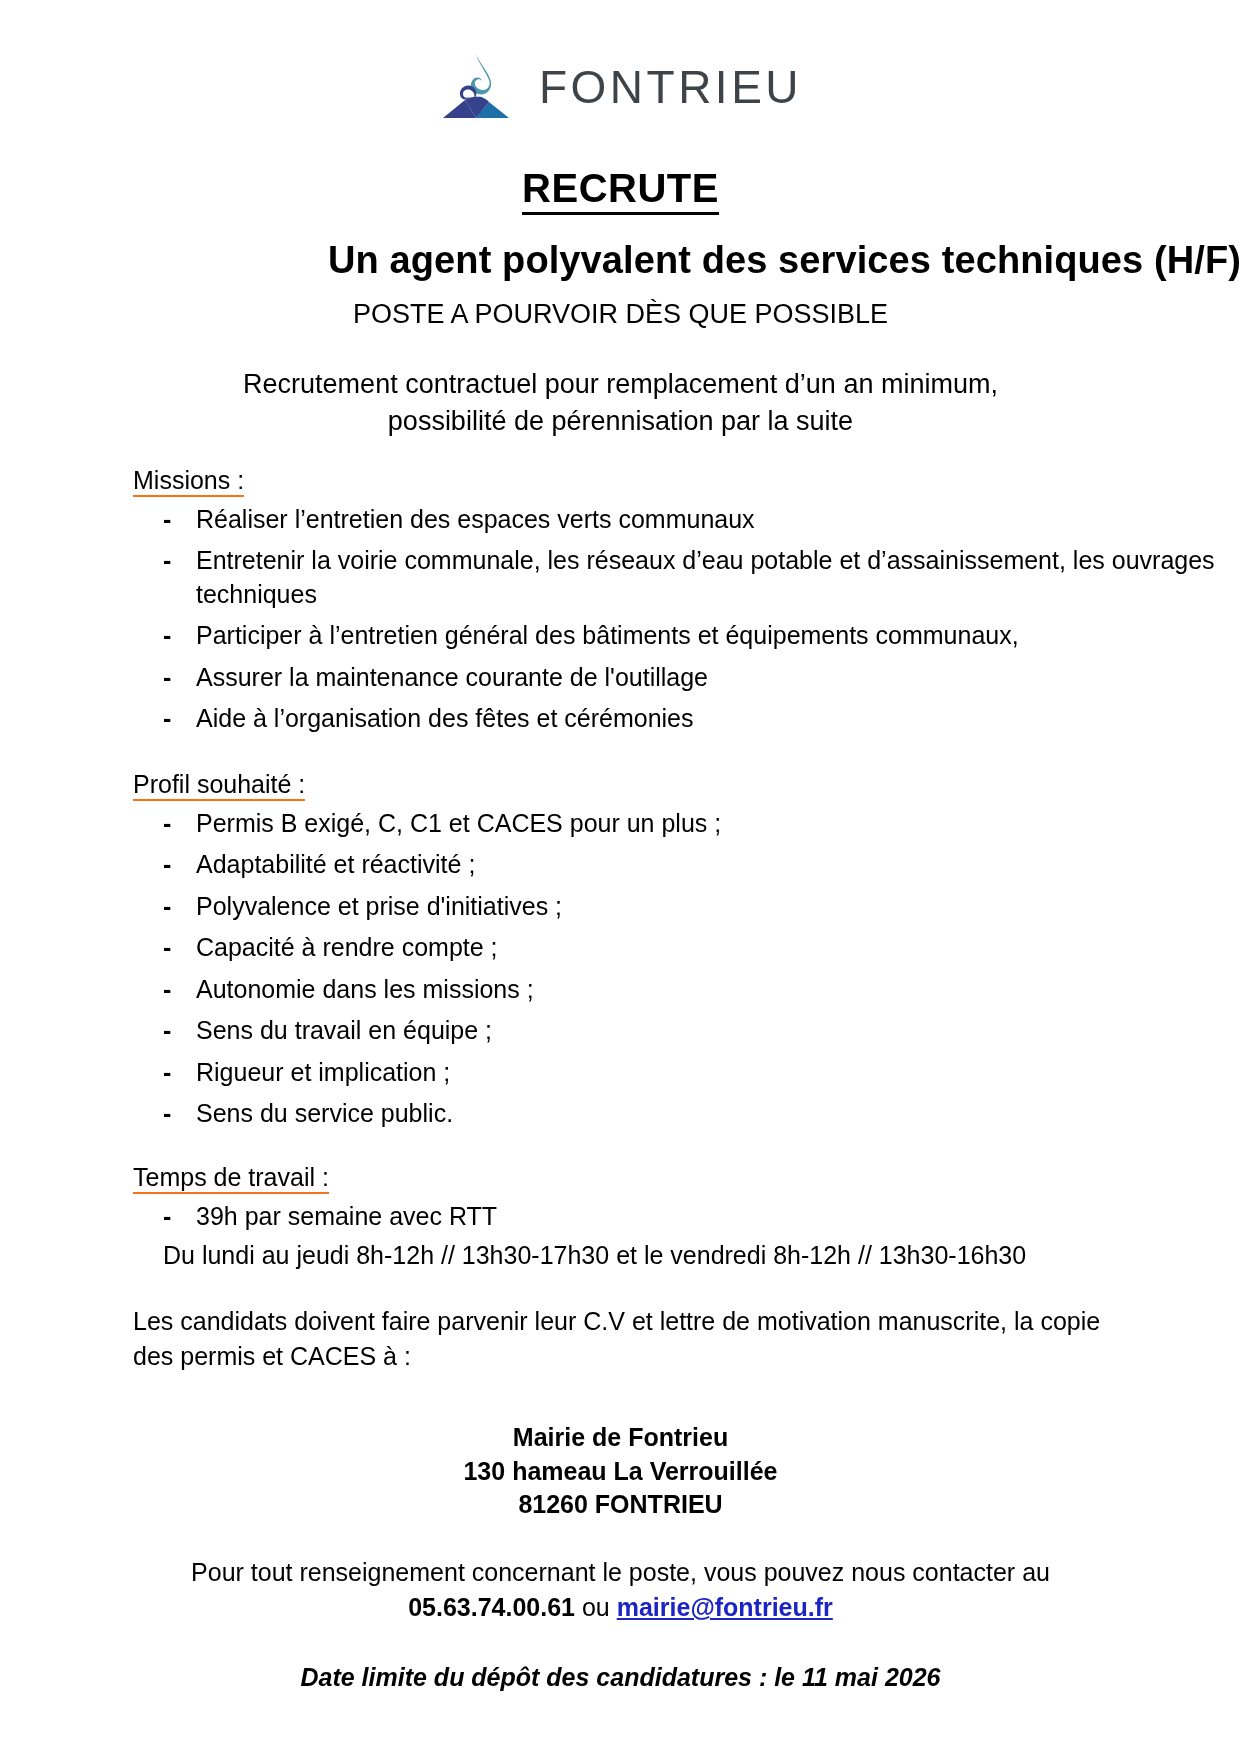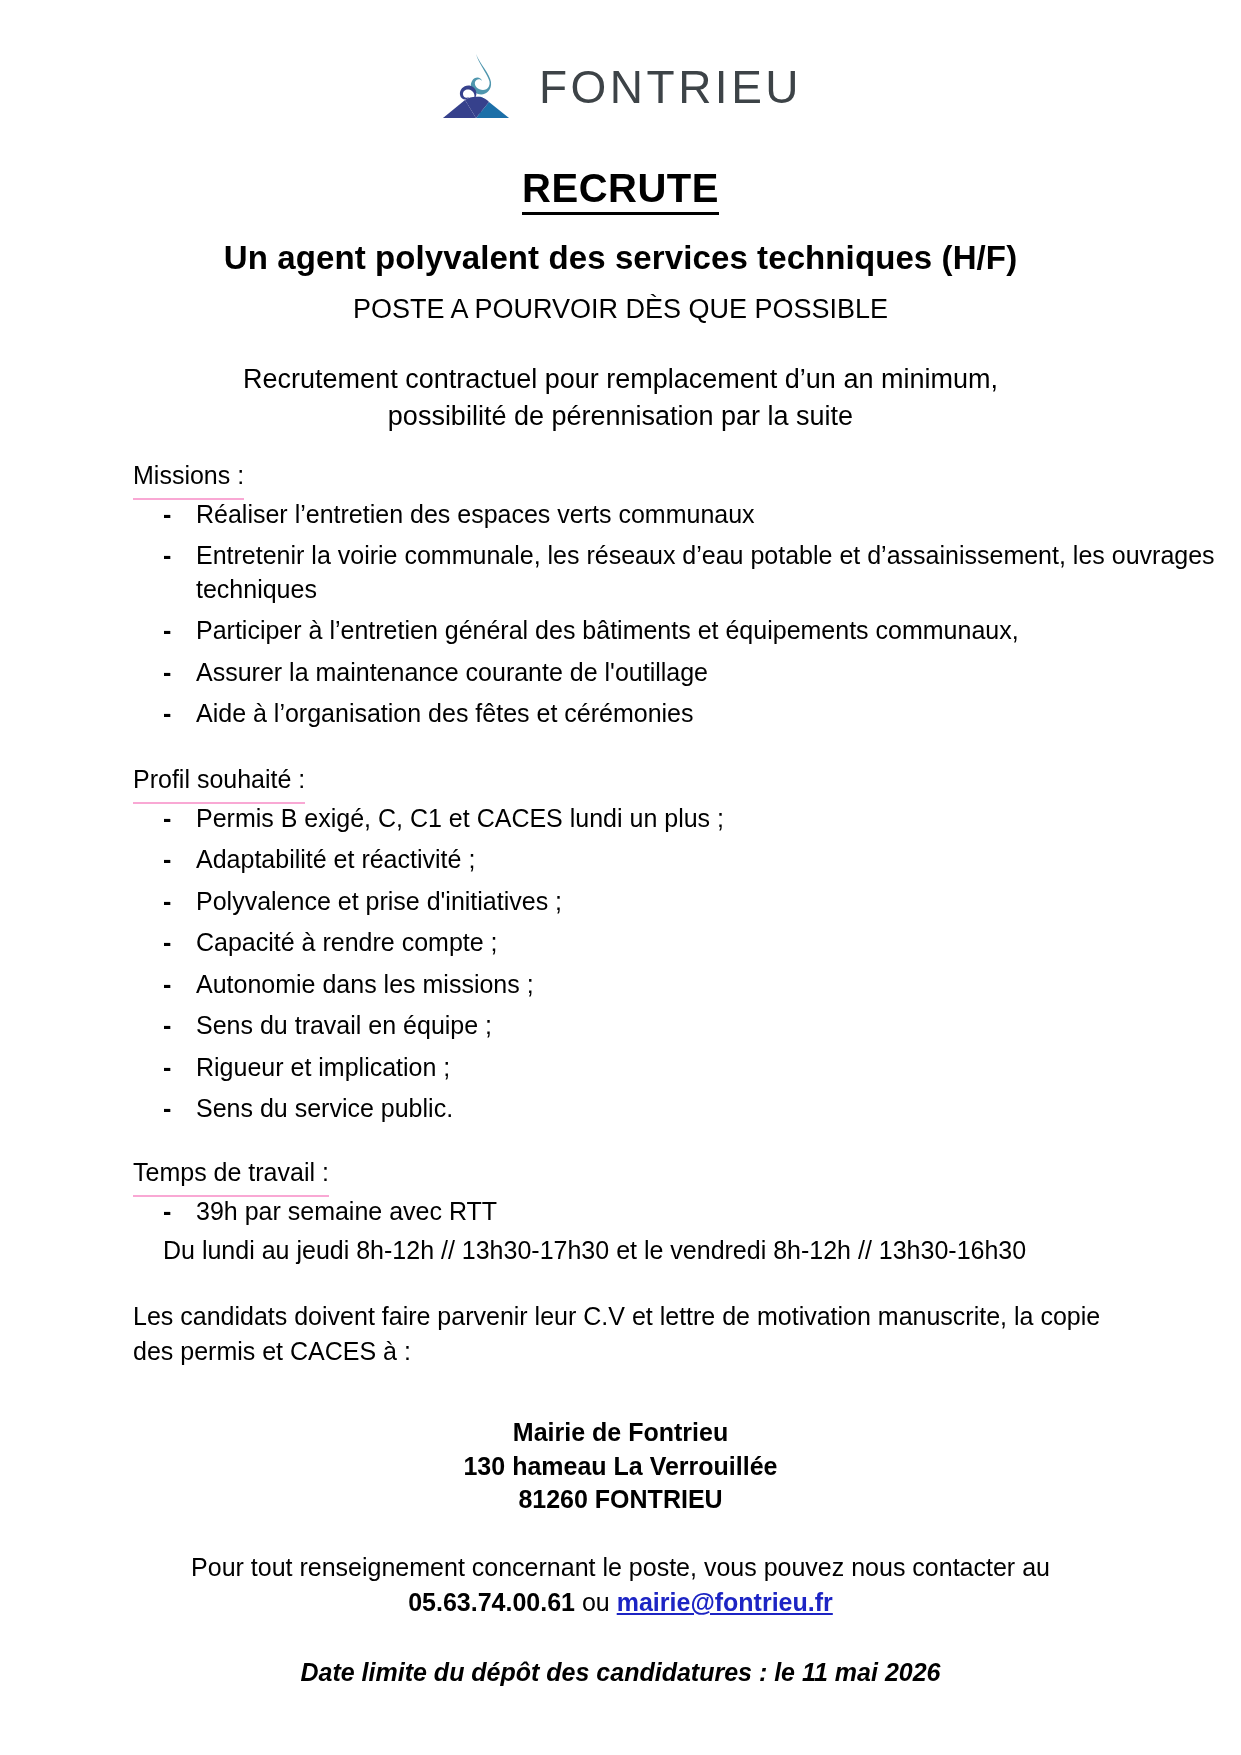--- a/index.html
+++ b/index.html
@@ -56,22 +56,22 @@
     font-weight: bold;
     margin-top: 36px;
     letter-spacing: 0.5px;
   }
   .recrute span.u {
     border-bottom: 3px solid #000;
     padding-bottom: 2px;
   }
 
   .job-title {
-    text-align: center;
-    font-size: 33px;
+    text-align: right;
+    font-size: 38px;
     font-weight: bold;
     margin-top: 28px;
     letter-spacing: 0.1px;
   }
 
   .poste-line {
     text-align: center;
     font-size: 27px;
     margin-top: 17px;
     font-weight: 400;
@@ -86,22 +86,22 @@
   }
 
   
   .section-head {
     font-size: 25px;
     margin-left: 133px;
     margin-top: 26px;
     font-weight: 400;
   }
   .section-head span.u {
-    border-bottom: 2px solid #f9a8d4;
-    padding-bottom: 9px;
+    border-bottom: 2px solid #f97316;
+    padding-bottom: 1px;
   }
 
   
   ul.dash-list {
     list-style: none;
     margin: 8px 0 0 0;
     padding: 0;
   }
   ul.dash-list li {
     position: relative;
@@ -212,21 +212,21 @@
     <li><span class="dash">-</span><span>Entretenir la voirie communale, les réseaux d’eau potable et d’assainissement, les ouvrages techniques</span></li>
     <li><span class="dash">-</span><span>Participer à l’entretien général des bâtiments et équipements communaux,</span></li>
     <li><span class="dash">-</span><span>Assurer la maintenance courante de l'outillage</span></li>
     <li><span class="dash">-</span><span>Aide à l’organisation des fêtes et cérémonies</span></li>
   </ul>
 
   <div class="section-head" style="margin-top:34px;">
     <span class="u">Profil souhaité :</span>
   </div>
   <ul class="dash-list">
-    <li><span class="dash">-</span><span>Permis B exigé, C, C1 et CACES lundi un plus ;</span></li>
+    <li><span class="dash">-</span><span>Permis B exigé, C, C1 et CACES pour un plus ;</span></li>
     <li><span class="dash">-</span><span>Adaptabilité et réactivité ;</span></li>
     <li><span class="dash">-</span><span>Polyvalence et prise d'initiatives ;</span></li>
     <li><span class="dash">-</span><span>Capacité à rendre compte ;</span></li>
     <li><span class="dash">-</span><span>Autonomie dans les missions ;</span></li>
     <li><span class="dash">-</span><span>Sens du travail en équipe ;</span></li>
     <li><span class="dash">-</span><span>Rigueur et implication ;</span></li>
     <li><span class="dash">-</span><span>Sens du service public.</span></li>
   </ul>
 
   <div class="section-head" style="margin-top:32px;">

